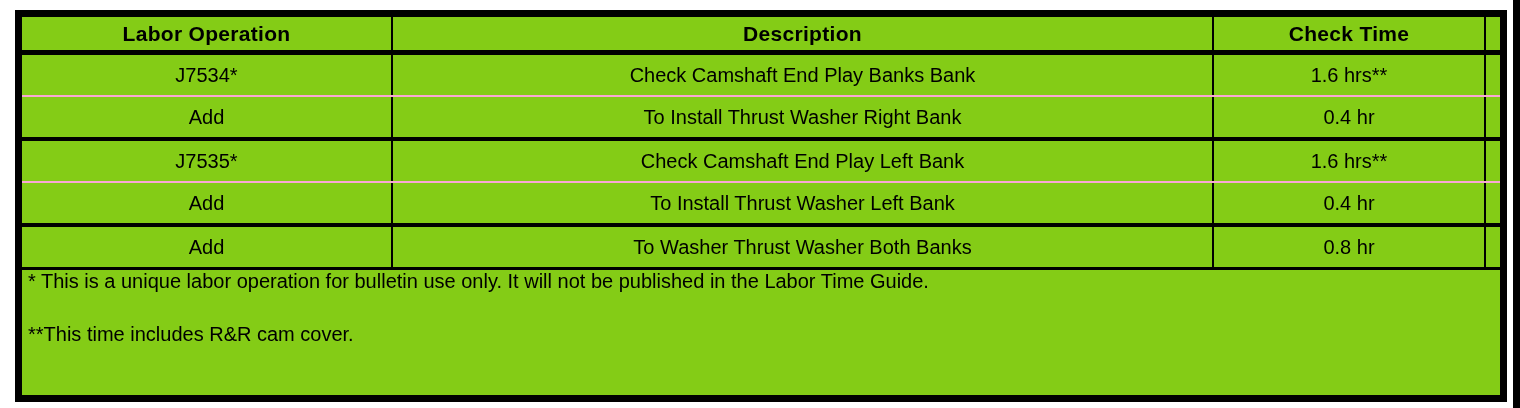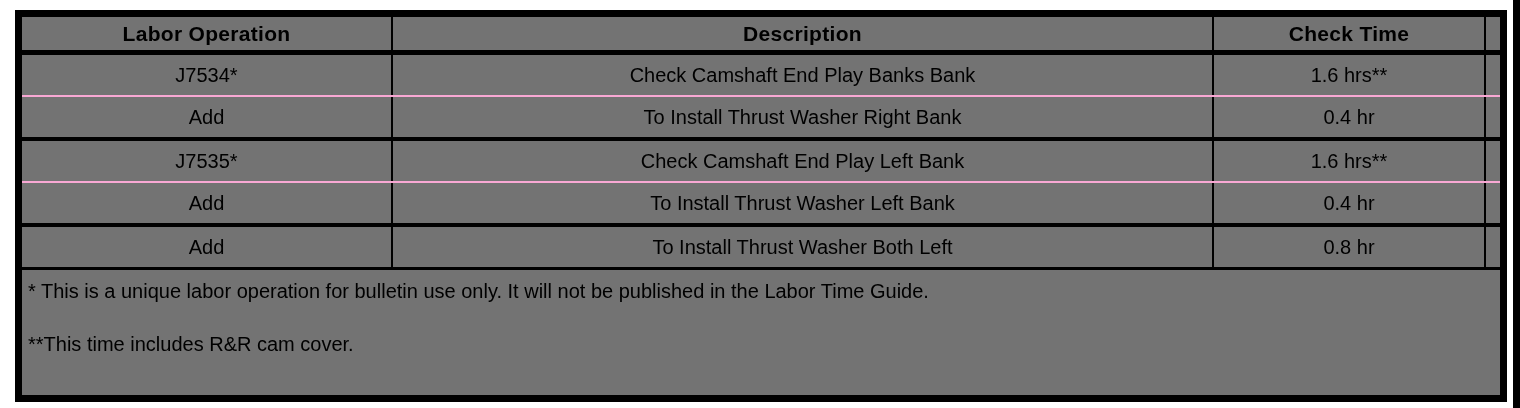--- a/index.html
+++ b/index.html
@@ -16,21 +16,21 @@
     overflow: hidden;
   }
   .doc-table-wrap {
     position: absolute;
     left: 15px;
     top: 10px;
     width: 1492px;
     height: 392px;
     border: 7px solid #000000;
     box-sizing: border-box;
-    background: #737373;
+    background: #84cc16;
   }
   table.labor-table {
     border-collapse: collapse;
     table-layout: fixed;
     width: 1478px;
     height: 378px;
   }
   .labor-table th,
   .labor-table td {
     padding: 0;
@@ -65,21 +65,21 @@
   }
   .labor-table tr.row-add-last td {
     height: 40px;
     font-size: 20px;
     border-bottom: 3px solid #000000;
   }
   
   .labor-table td.footer-cell {
     text-align: left;
     vertical-align: top;
-    padding: 10px 6px 6px 6px;
+    padding: 0 6px 6px 6px;
     font-size: 20px;
     white-space: normal;
   }
   .footnote-line2 {
     margin-top: 30px;
   }
   
   .scan-edge-line {
     position: absolute;
     right: 0;
@@ -127,21 +127,21 @@
         <td class="c4"></td>
       </tr>
       <tr class="row-add">
         <td class="c1">Add</td>
         <td class="c2">To Install Thrust Washer Left Bank</td>
         <td class="c3">0.4 hr</td>
         <td class="c4"></td>
       </tr>
       <tr class="row-add-last">
         <td class="c1">Add</td>
-        <td class="c2">To Install Thrust Washer Both Left</td>
+        <td class="c2">To Washer Thrust Washer Both Banks</td>
         <td class="c3">0.8 hr</td>
         <td class="c4"></td>
       </tr>
 
       <tr>
         <td class="footer-cell" colspan="4">
           <div class="footnote-line1">* This is a unique labor operation for bulletin use only. It will not be published in the Labor Time Guide.</div>
           <div class="footnote-line2">**This time includes R&amp;R cam cover.</div>
         </td>
       </tr>

